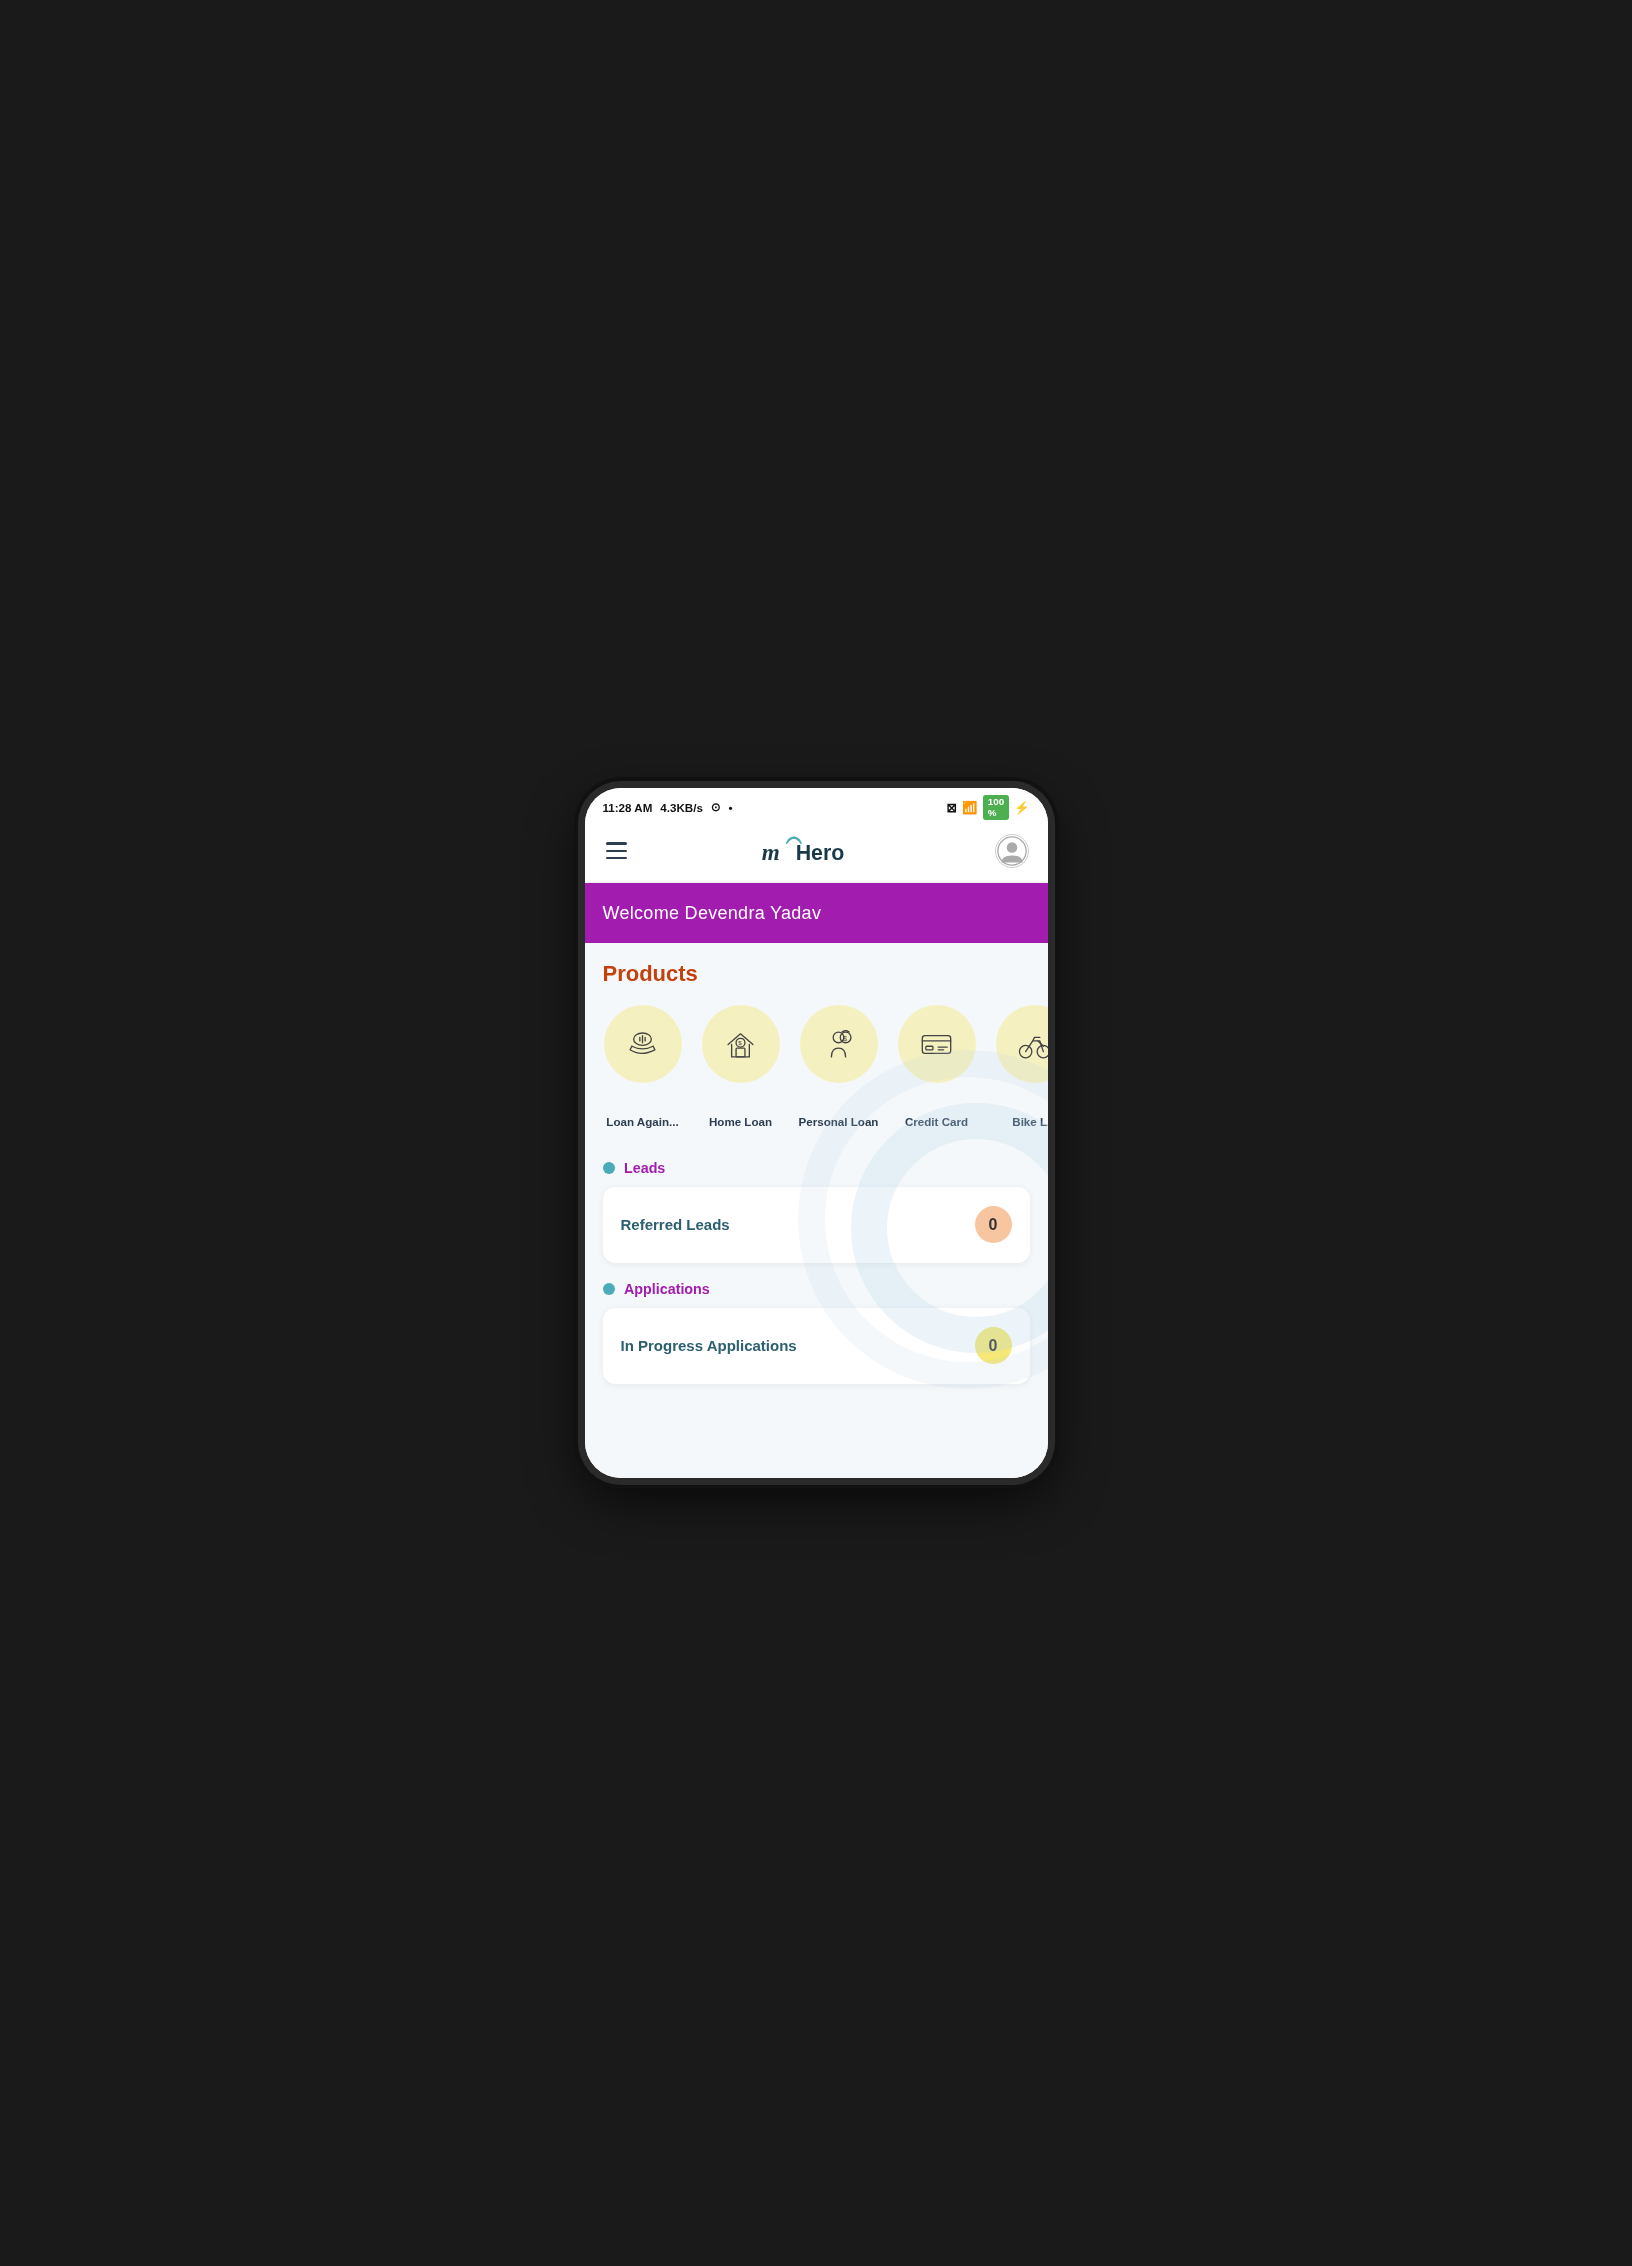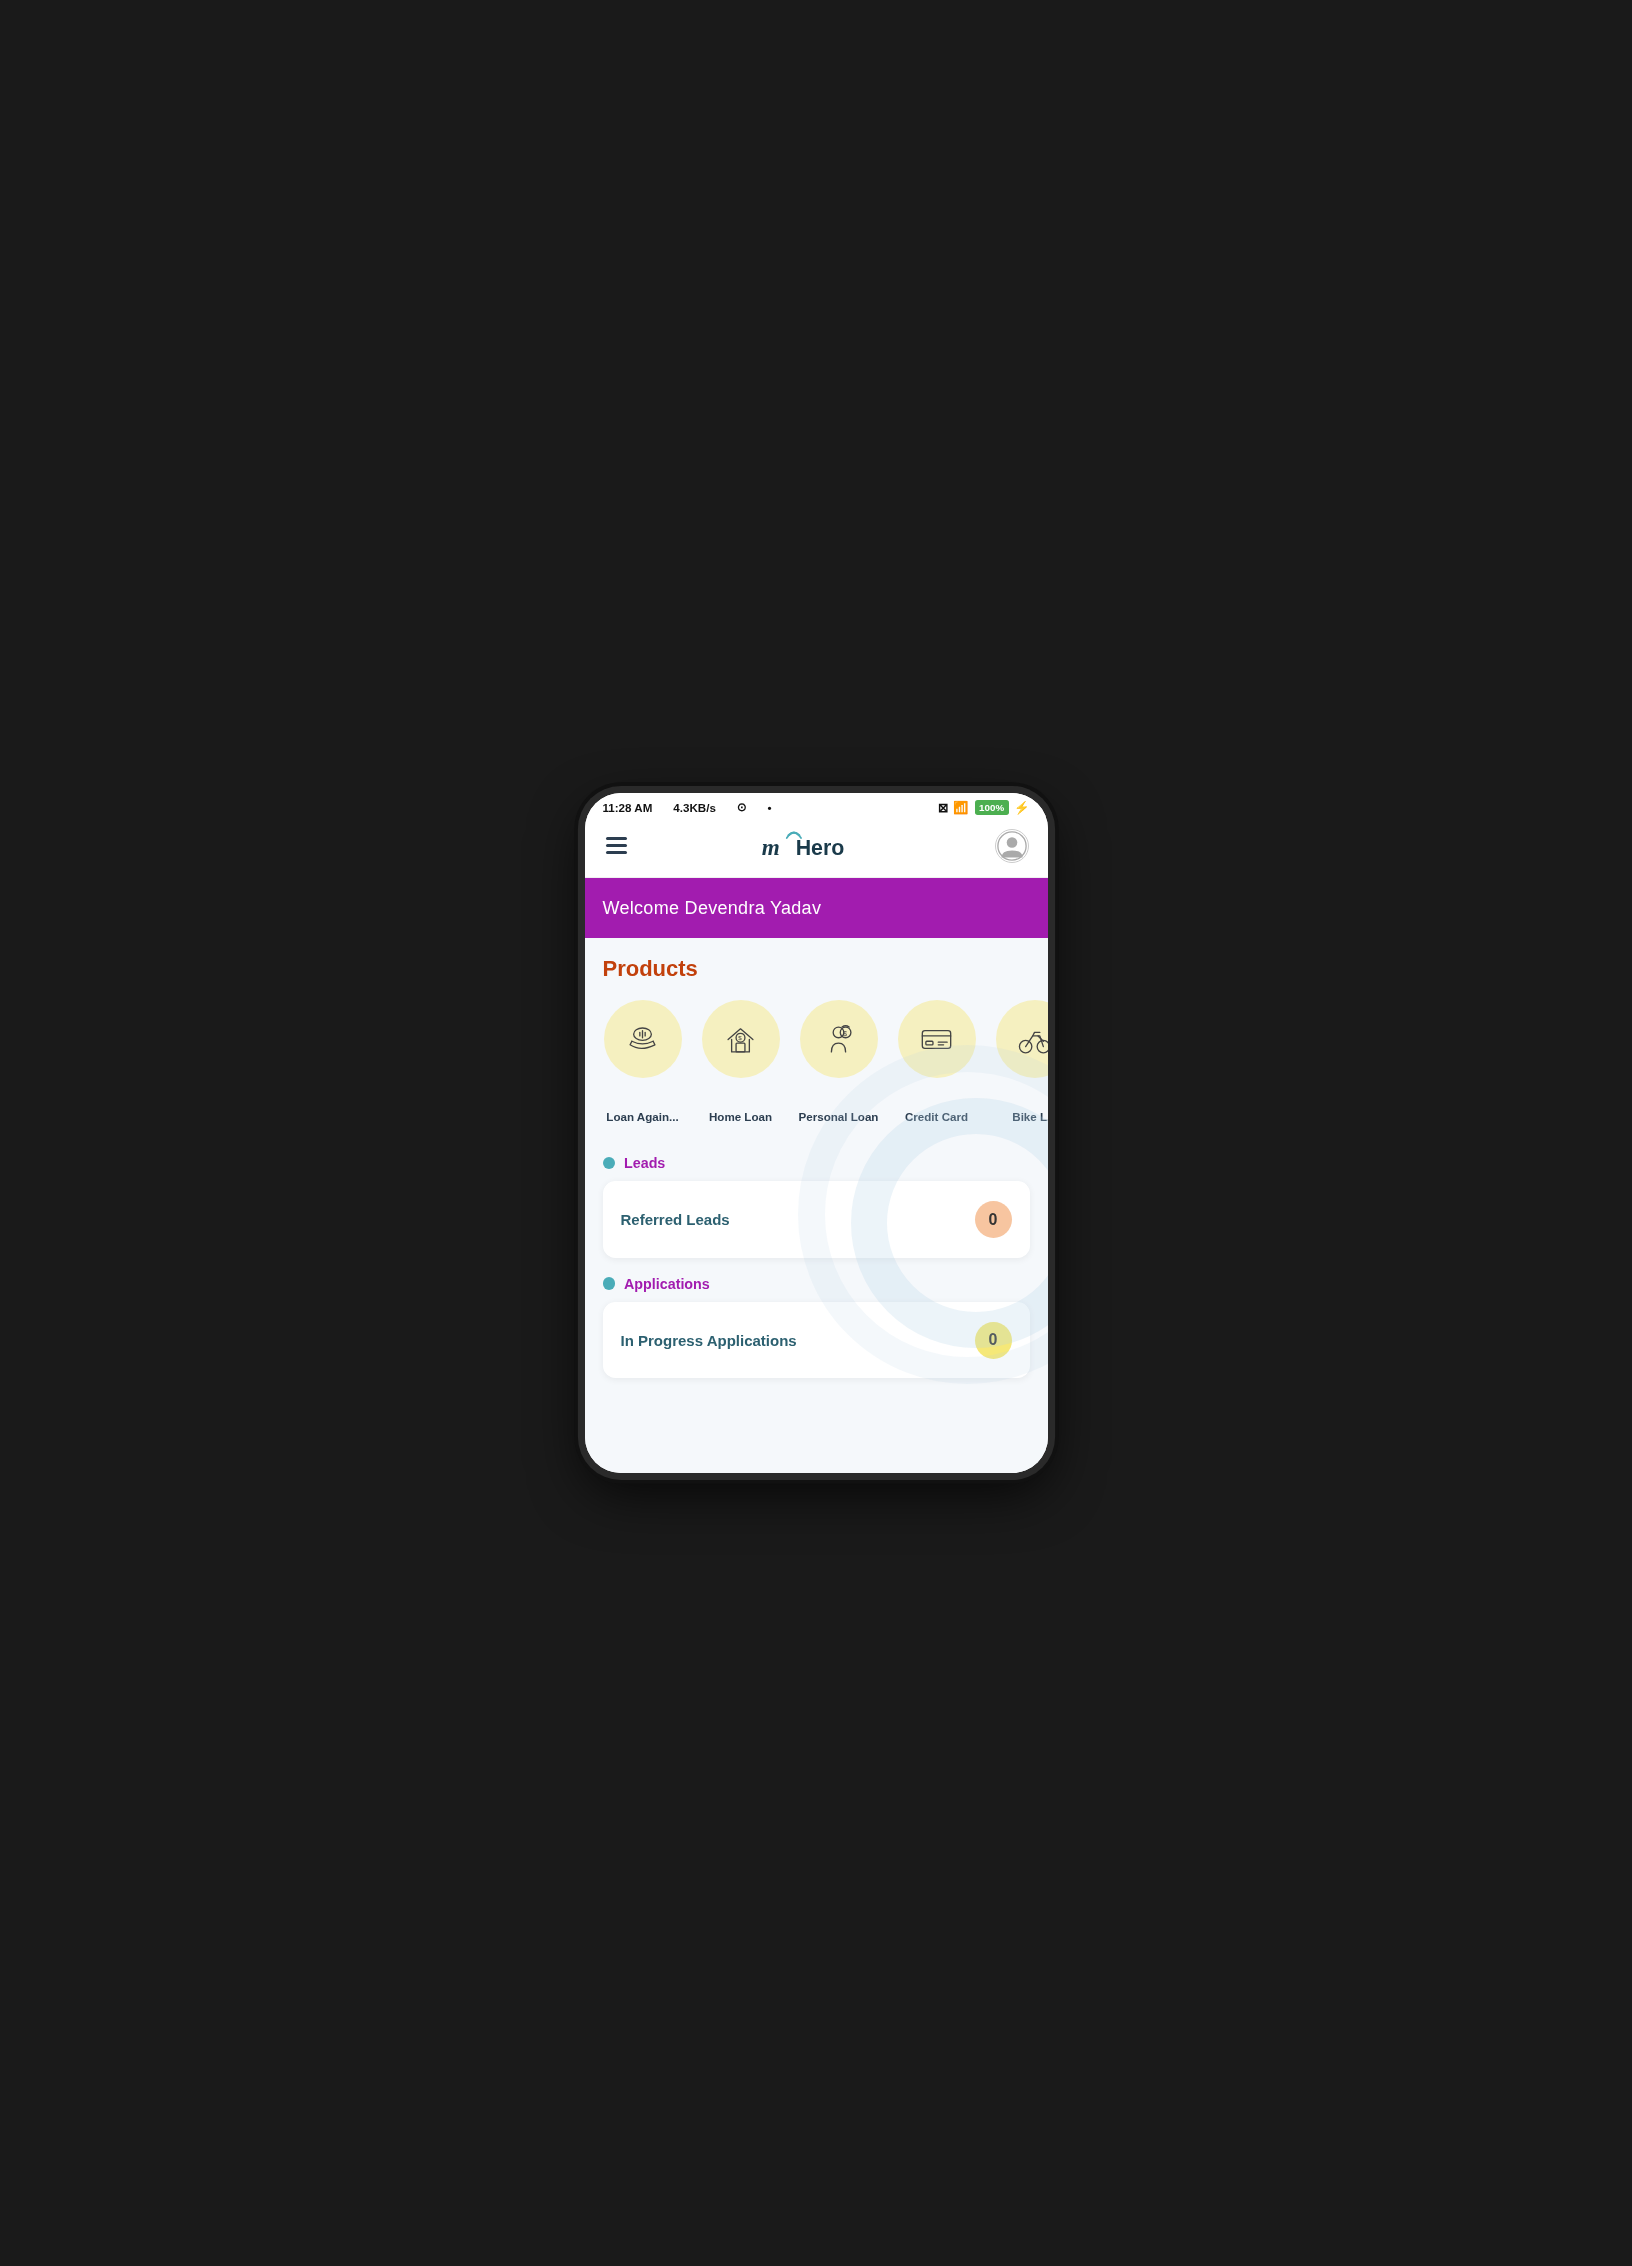--- a/index.html
+++ b/index.html
@@ -31,38 +31,39 @@
       align-items: center;
       padding: 7.1px 18px 3.6px;
       font-size: 11.6px;
       font-weight: 600;
       color: #111;
     }
 
     .status-left {
       display: flex;
       align-items: center;
-      gap: 21px;
+      gap: 8px;
     }
 
     .status-right {
       display: flex;
       align-items: center;
       gap: 5.3px;
     }
 
     .battery-icon {
       display: inline-flex;
       align-items: flex-start;
       background: #4caf50;
       border-radius: 2.7px;
       padding: 1.8px 4.5px;
       font-size: 9.8px;
       color: #fff;
       font-weight: 700;
+      flex-direction: column;
     }
 
     
     .app-header {
       background: #fff;
       display: flex;
       align-items: center;
       justify-content: space-between;
       padding: 9px 18px 13.4px;
       border-bottom: 0.9px solid #f0f0f0;

